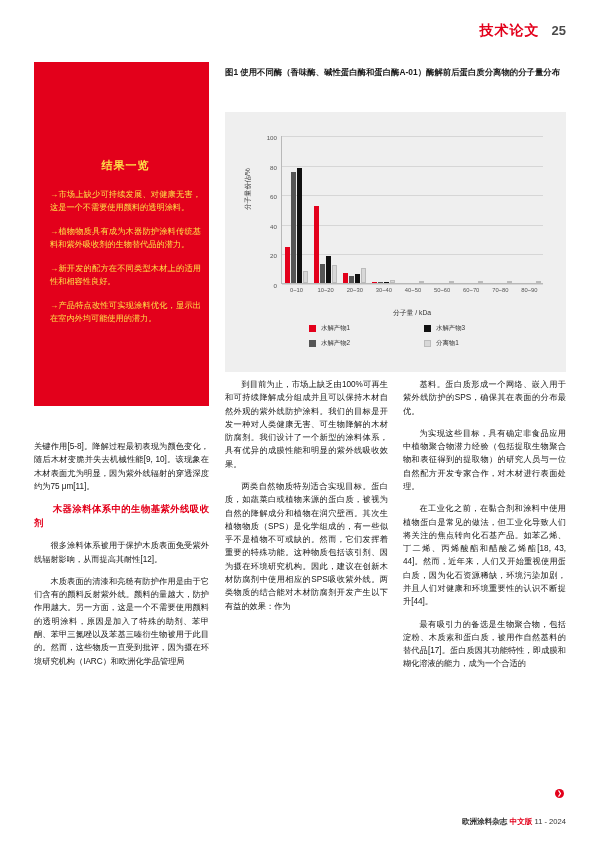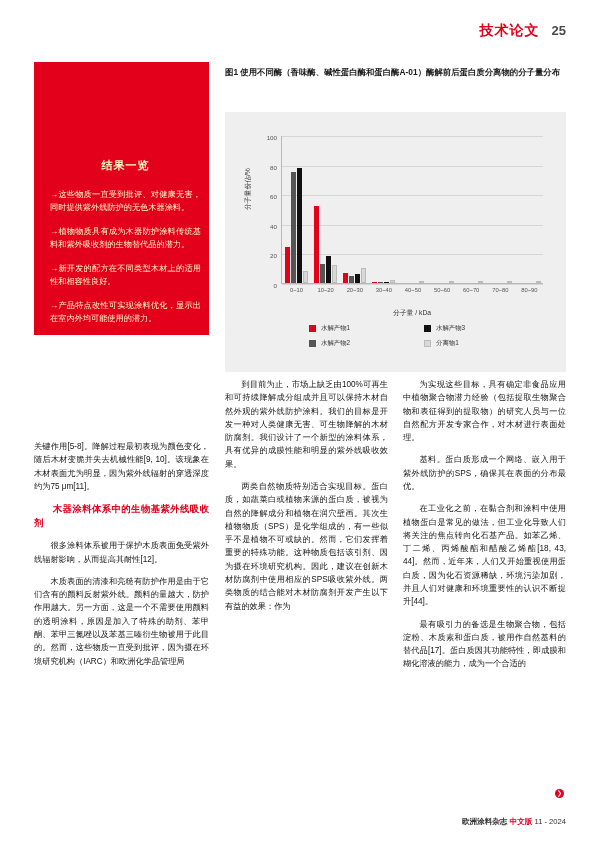--- a/index.html
+++ b/index.html
@@ -21,23 +21,23 @@
   .header-title {
     color:#E3001B; font-weight:bold; font-size:14px; letter-spacing:1px;
   }
   .header-page {
     color:#4a4a4a; font-size:13px; font-weight:bold;
   }
 
   
   .red-box {
     position:absolute; left:34px; top:62px;
-    width:175px; height:273px;
+    width:175px; height:344px;
     background:#E3001B;
-    color:#fef9c3;
+    color:#fde047;
     padding:18px 8px 16px 16px;
   }
   .red-box-title {
     text-align:center; font-weight:bold; font-size:11px;
     letter-spacing:1px; margin-top:78px; margin-bottom:16px;
   }
   .red-box p {
     font-size:8.2px; line-height:1.58; margin:0 0 11px 0;
     text-align:justify;
   }
@@ -129,21 +129,21 @@
 
 <div class="page">
 
   <div class="header">
     <span class="header-title">技术论文</span>
     <span class="header-page">25</span>
   </div>
 
   <div class="red-box">
     <div class="red-box-title">结果一览</div>
-    <p>→这些物质一直受到批评、对健康无害，同时提供紫外线防护的无色木器涂料。</p>
+    <p>→市场上缺少可持续发展、对健康无害，这是一个不需要使用颜料的透明涂料。</p>
     <p>→植物物质具有成为木器防护涂料传统基料和紫外吸收剂的生物替代品的潜力。</p>
     <p>→新开发的配方在不同类型木材上的适用性和相容性良好。</p>
     <p>→产品特点改性可实现涂料优化，显示出在室内外均可能使用的潜力。</p>
   </div>
 
   <div class="fig-caption">图1 使用不同酶（香味酶、碱性蛋白酶和蛋白酶A-01）酶解前后蛋白质分离物的分子量分布</div>
 
   <div class="chart-box">
     <div class="chart-inner">
       <div class="ylabel">分子量份佔/%</div>
@@ -258,22 +258,22 @@
     <p>很多涂料体系被用于保护木质表面免受紫外线辐射影响，从而提高其耐性[12]。</p>
     <p>木质表面的清漆和亮糙有防护作用是由于它们含有的颜料反射紫外线。颜料的量越大，防护作用越大。另一方面，这是一个不需要使用颜料的透明涂料，原因是加入了特殊的助剂、苯甲酮、苯甲三氮唑以及苯基三嗪衍生物被用于此目的。然而，这些物质一直受到批评，因为摄在环境研究机构（IARC）和欧洲化学品管理局</p>
   </div>
 
   <div class="col col-mid">
     <p>到目前为止，市场上缺乏由100%可再生和可持续降解成分组成并且可以保持木材自然外观的紫外线防护涂料。我们的目标是开发一种对人类健康无害、可生物降解的木材防腐剂。我们设计了一个新型的涂料体系，具有优异的成膜性能和明显的紫外线吸收效果。</p>
     <p>两类自然物质特别适合实现目标。蛋白质，如蔬菜白或植物来源的蛋白质，被视为自然的降解成分和植物在润穴壁画。其次生植物物质（SPS）是化学组成的，有一些似乎不是植物不可或缺的。然而，它们发挥着重要的特殊功能。这种物质包括该引剂、因为摄在环境研究机构。因此，建议在创新木材防腐剂中使用相应的SPS吸收紫外线。两类物质的结合能对木材防腐剂开发产生以下有益的效果：作为</p>
   </div>
 
   <div class="col col-right">
+    <p>基料。蛋白质形成一个网络、嵌入用于紫外线防护的SPS，确保其在表面的分布最优。</p>
     <p>为实现这些目标，具有确定非食品应用中植物聚合物潜力经验（包括提取生物聚合物和表征得到的提取物）的研究人员与一位自然配方开发专家合作，对木材进行表面处理。</p>
-    <p>基料。蛋白质形成一个网络、嵌入用于紫外线防护的SPS，确保其在表面的分布最优。</p>
     <p>在工业化之前，在黏合剂和涂料中使用植物蛋白是常见的做法，但工业化导致人们将关注的焦点转向化石基产品。如苯乙烯、丁二烯、丙烯酸酯和醋酸乙烯酯[18, 43, 44]。然而，近年来，人们又开始重视使用蛋白质，因为化石资源稀缺，环境污染加剧，并且人们对健康和环境重要性的认识不断提升[44]。</p>
     <p>最有吸引力的备选是生物聚合物，包括淀粉、木质素和蛋白质，被用作自然基料的替代品[17]。蛋白质因其功能特性，即成膜和糊化溶液的能力，成为一个合适的</p>
   </div>
 
   <div class="footer">
     <span class="brand">欧洲涂料杂志</span>
     <span class="cn">中文版</span>
     <span>11 - 2024</span>
   </div>
 

